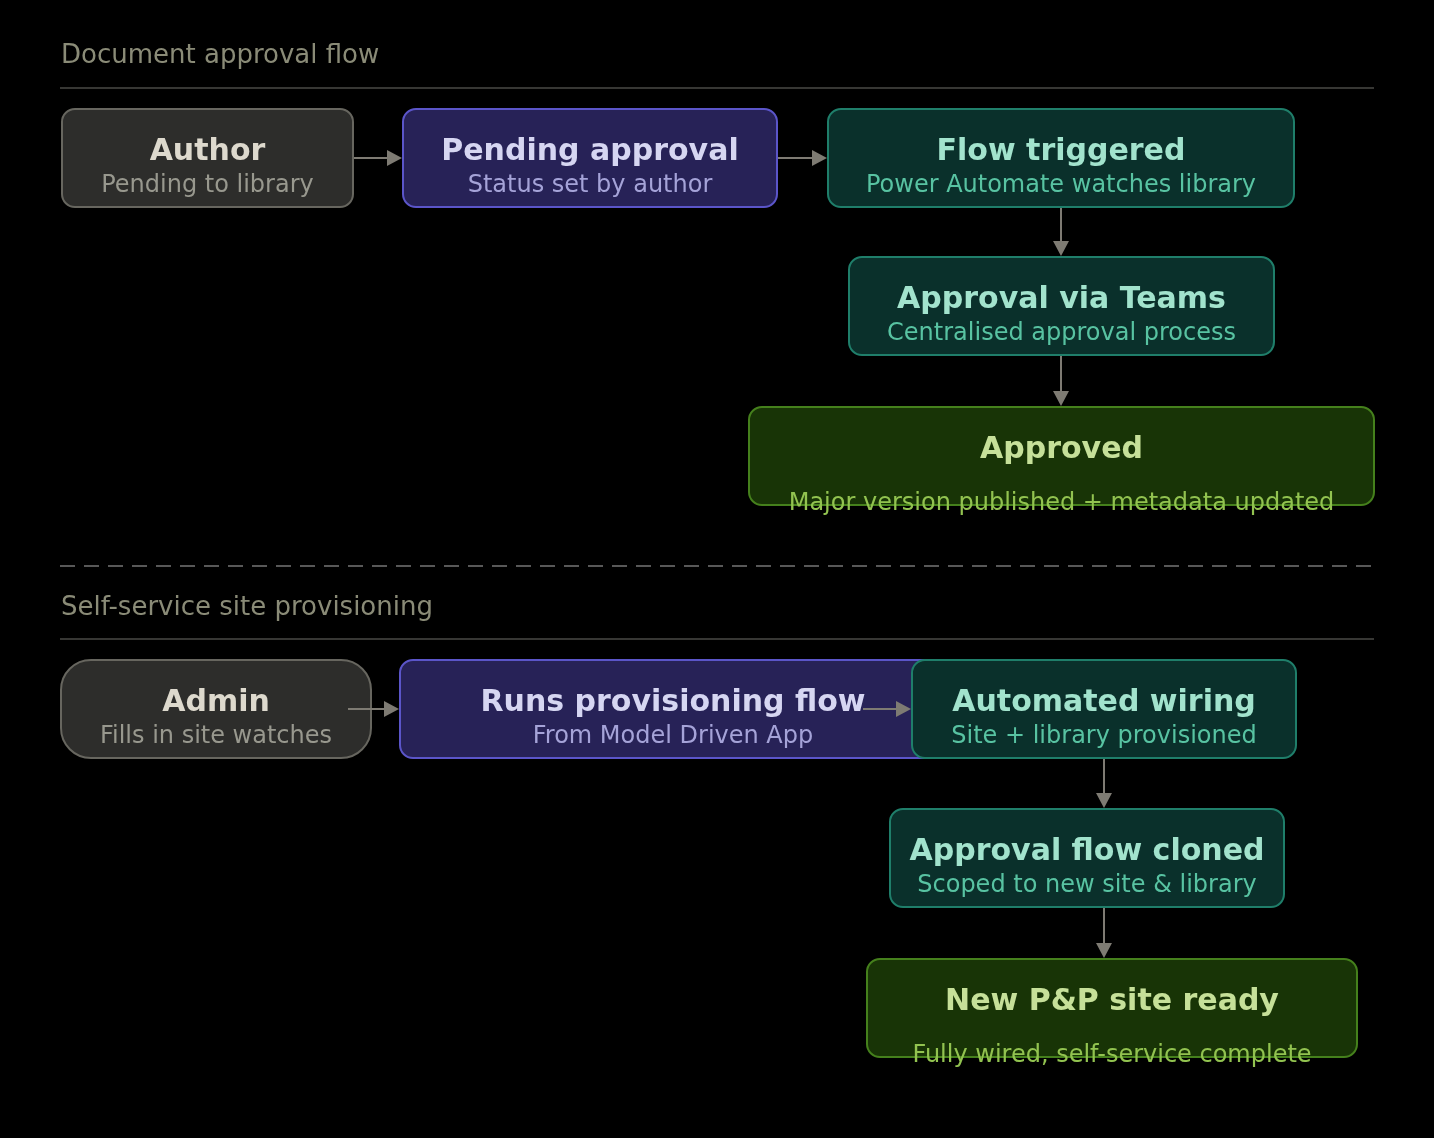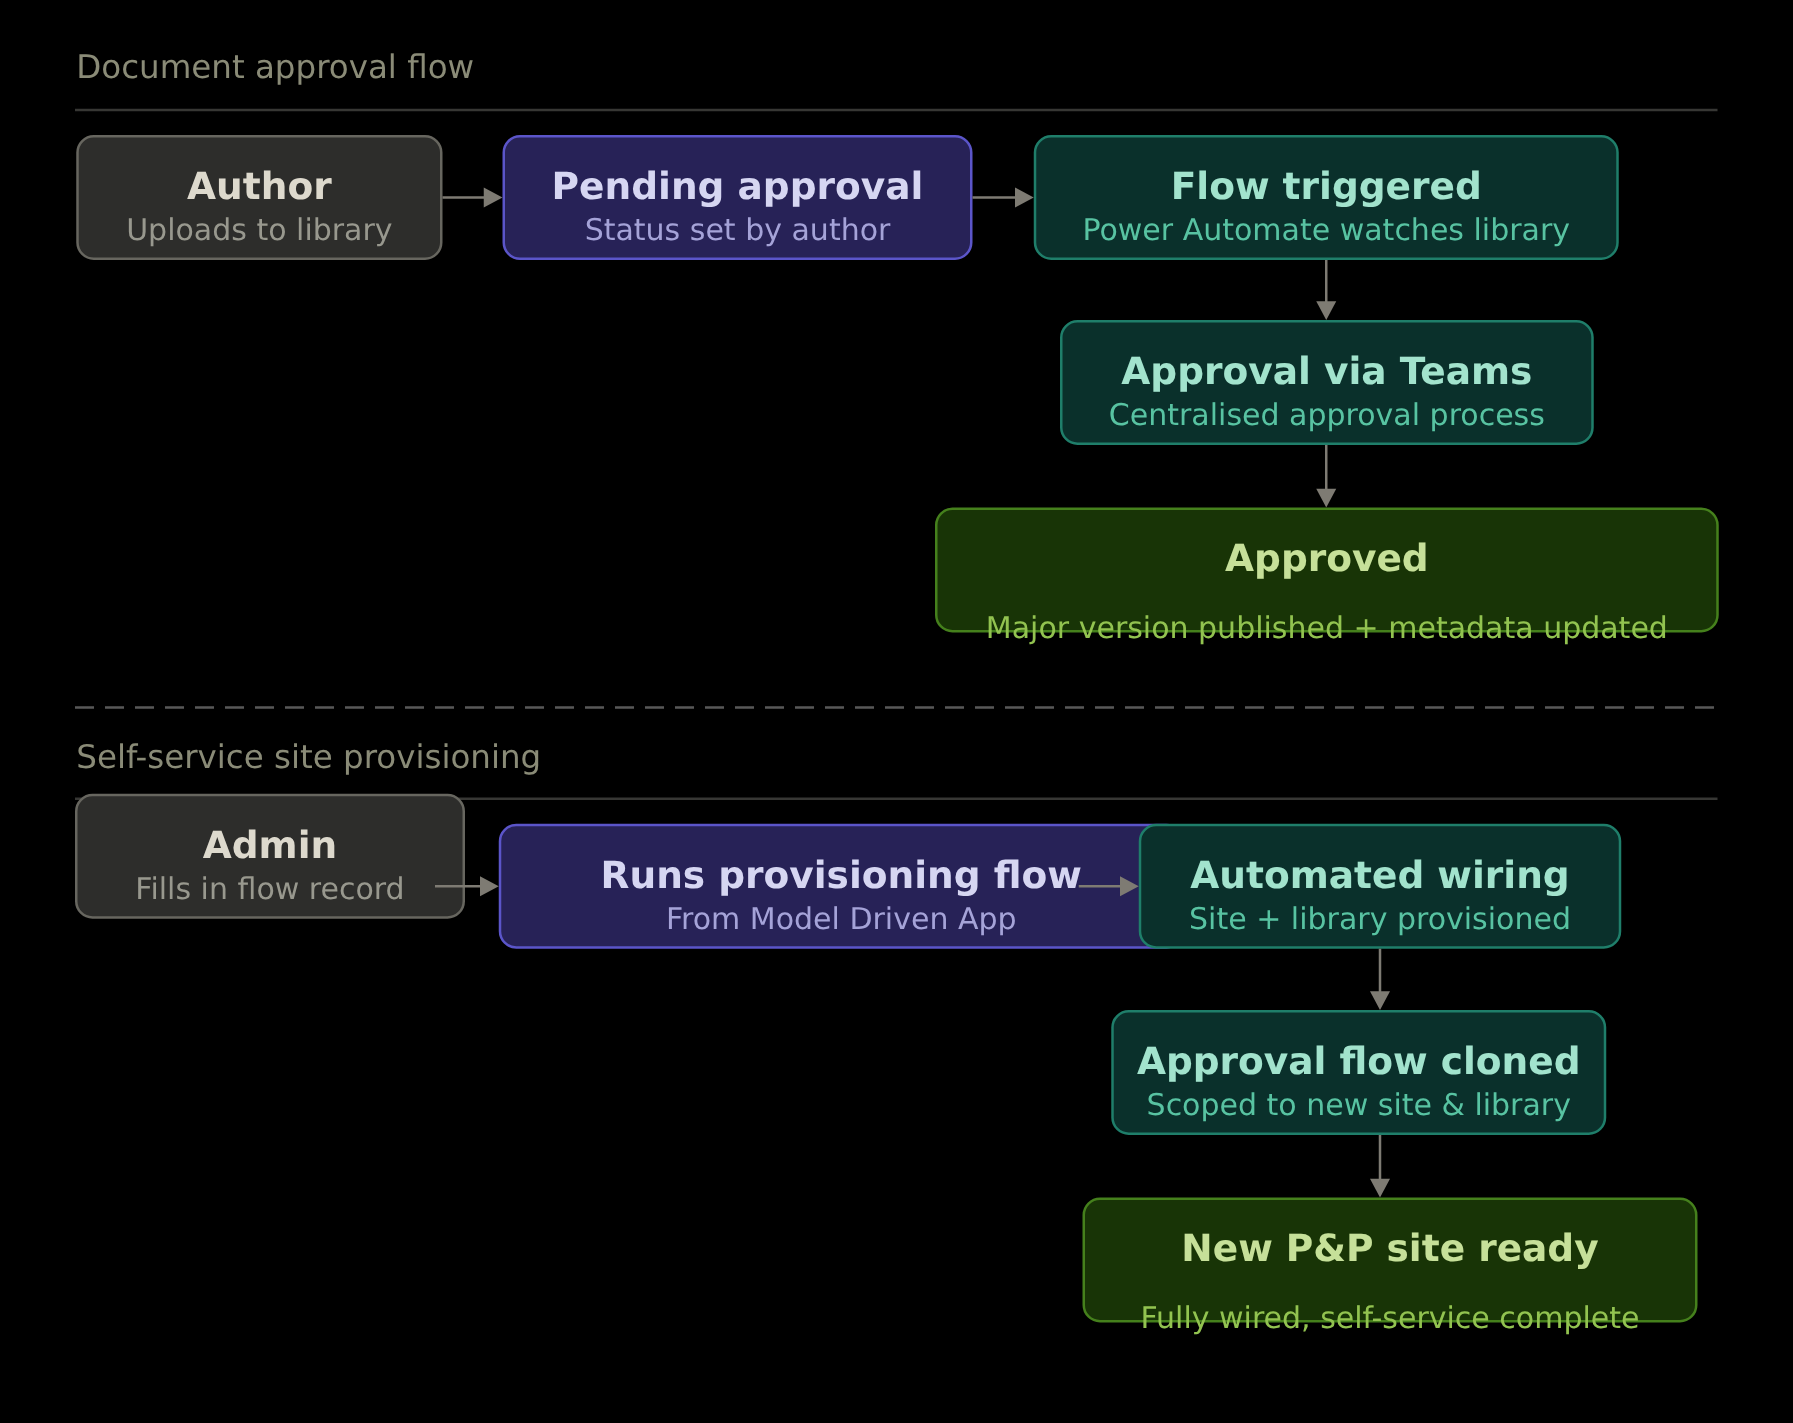--- a/index.html
+++ b/index.html
@@ -63,21 +63,21 @@
 </head>
 <body>
 
 <div class="stage">
 
   <div class="section-heading" style="left:61px;top:41px;">Document approval flow</div>
   <div class="rule" style="left:60px;top:87px;width:1314px;"></div>
 
   <div class="node gray" style="left:61px;top:108px;width:293px;">
     <div class="title">Author</div>
-    <div class="subtitle">Uploads to library</div>
+    <div class="subtitle">Pending to library</div>
   </div>
 
   <div class="arrow h" style="left:354px;top:150px;width:48px;">
     <div class="shaft" style="width:35px;"></div>
     <div class="head"></div>
   </div>
 
   <div class="node indigo" style="left:402px;top:108px;width:376px;">
     <div class="title">Pending approval</div>
     <div class="subtitle">Status set by author</div>
@@ -111,23 +111,23 @@
   <div class="node olive" style="left:748px;top:406px;width:627px;">
     <div class="title">Approved</div>
     <div class="subtitle">Major version published + metadata updated</div>
   </div>
 
   <div class="dashed-sep" style="left:60px;top:565px;width:1314px;"></div>
 
   <div class="section-heading" style="left:61px;top:593px;">Self-service site provisioning</div>
   <div class="rule" style="left:60px;top:638px;width:1314px;"></div>
 
-  <div class="node gray" style="left:60px;top:635px;width:312px;">
+  <div class="node gray" style="left:60px;top:659px;width:312px;border-radius:31px;">
     <div class="title">Admin</div>
-    <div class="subtitle">Fills in flow record</div>
+    <div class="subtitle">Fills in site watches</div>
   </div>
 
   <div class="arrow h" style="left:348px;top:701px;width:51px;">
     <div class="shaft" style="width:38px;"></div>
     <div class="head"></div>
   </div>
 
   <div class="node indigo" style="left:399px;top:659px;width:548px;">
     <div class="title">Runs provisioning flow</div>
     <div class="subtitle">From Model Driven App</div>

